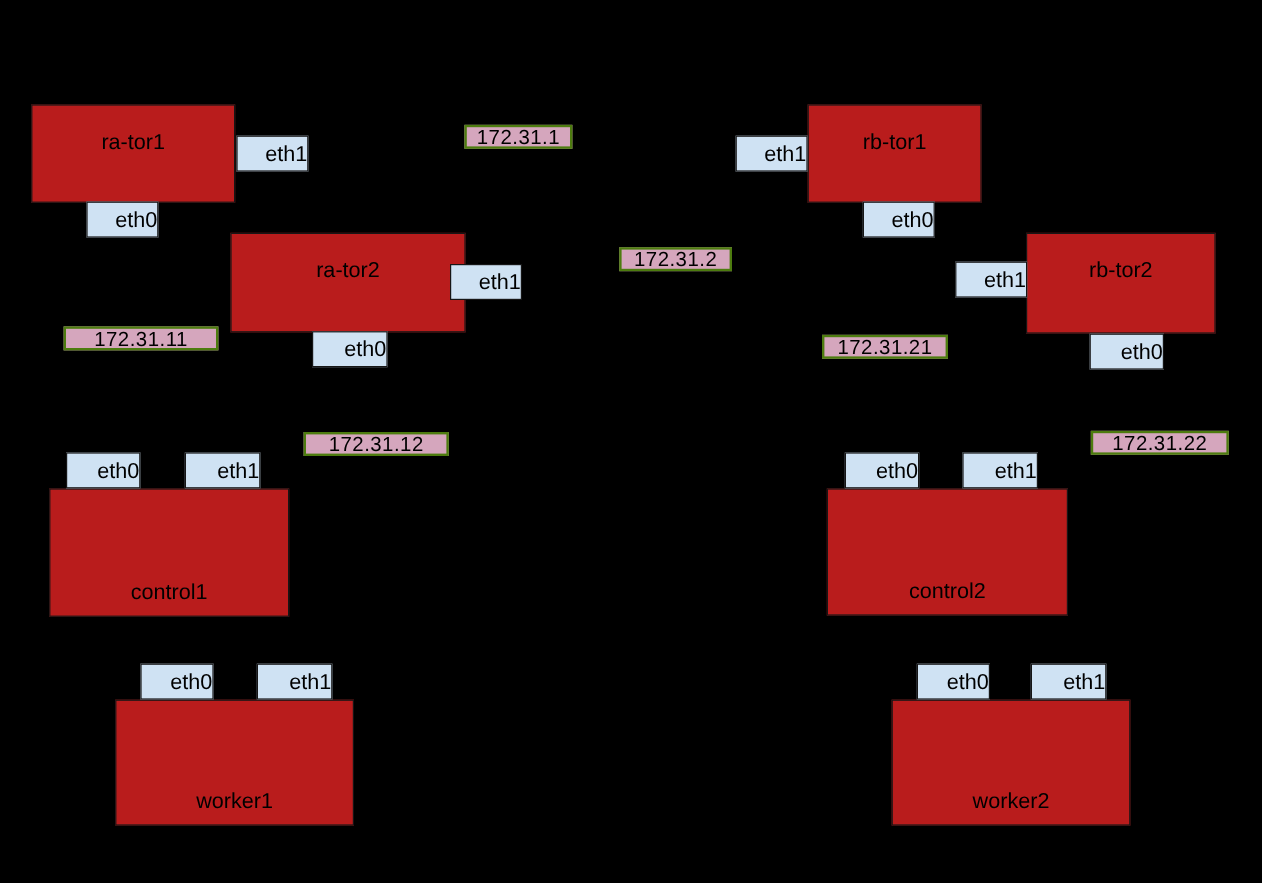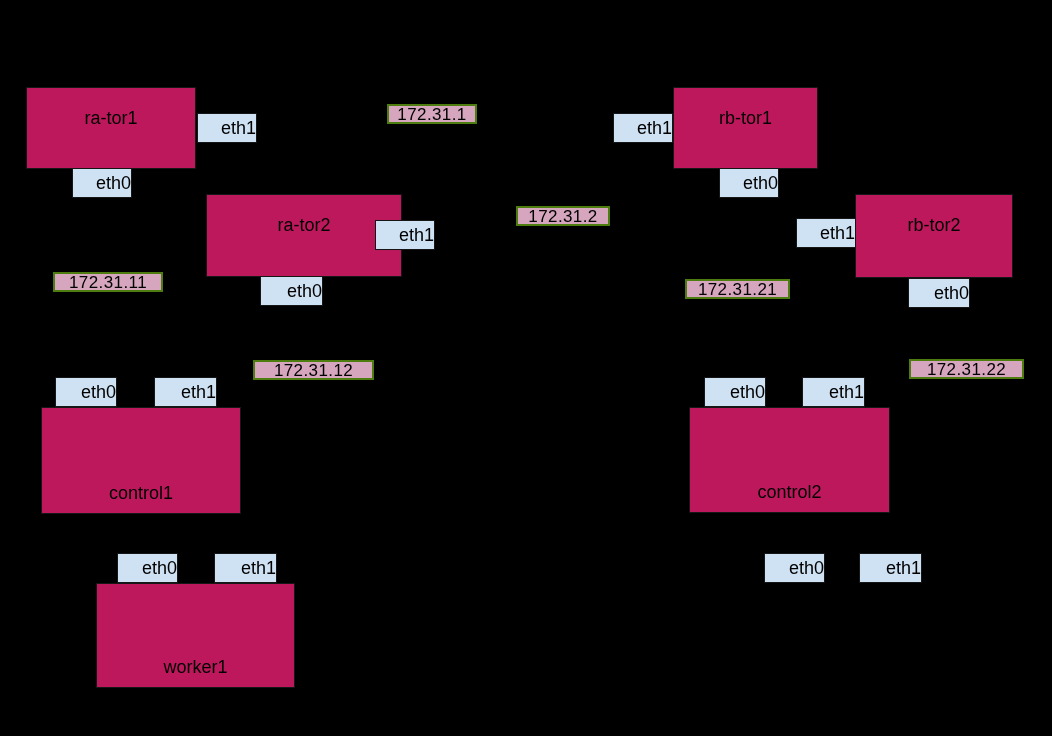--- a/index.html
+++ b/index.html
@@ -9,21 +9,21 @@
     height: 736px;
     position: relative;
     background: #000000;
     overflow: hidden;
     font-family: "Liberation Sans", sans-serif;
     color: #000000;
   }
   .canvas { position: absolute; inset: 0; }
   .node {
     position: absolute;
-    background: #be185d;
+    background: #b91c1c;
     border: 1.5px solid #161616;
   }
   .node-label {
     position: absolute;
     left: 0; right: 0;
     text-align: center;
     font-size: 18px;
     line-height: 1;
     white-space: nowrap;
   }
@@ -65,21 +65,21 @@
   <div class="node tor" style="left:26px;top:87px;width:170px;height:82px">
     <span class="node-label">ra-tor1</span>
   </div>
   <div class="port" style="left:197px;top:113px">
     <span>eth1</span>
   </div>
   <div class="port" style="left:72px;top:168px">
     <span>eth0</span>
   </div>
 
-  <div class="node tor" style="left:206px;top:194px;width:196px;height:83px">
+  <div class="node tor" style="left:192px;top:194px;width:196px;height:83px">
     <span class="node-label">ra-tor2</span>
   </div>
   <div class="port" style="left:375px;top:220px">
     <span>eth1</span>
   </div>
   <div class="port" style="left:260px;top:276px;width:63px">
     <span>eth0</span>
   </div>
 
   <div class="node tor" style="left:673px;top:87px;width:145px;height:82px">
@@ -125,34 +125,37 @@
   <div class="node host" style="left:689px;top:407px;width:201px;height:106px">
     <span class="node-label">control2</span>
   </div>
   <div class="port" style="left:704px;top:377px;width:62px">
     <span>eth0</span>
   </div>
   <div class="port" style="left:802px;top:377px;width:63px">
     <span>eth1</span>
   </div>
 
+  <div class="node host" style="left:743px;top:583px;width:199px;height:105px">
+    <span class="node-label">worker2</span>
+  </div>
   <div class="port" style="left:764px;top:553px;width:61px">
     <span>eth0</span>
   </div>
   <div class="port" style="left:859px;top:553px;width:63px">
     <span>eth1</span>
   </div>
 
   <div class="ip" style="left:387px;top:104px;width:90px">
     <span>172.31.1</span>
   </div>
   <div class="ip" style="left:516px;top:206px;width:94px">
     <span>172.31.2</span>
   </div>
-  <div class="ip" style="left:53px;top:272px;width:110px">
+  <div class="ip" style="left:53px;top:272px;width:129px">
     <span>172.31.11</span>
   </div>
   <div class="ip" style="left:253px;top:360px;width:121px">
     <span>172.31.12</span>
   </div>
   <div class="ip" style="left:685px;top:279px;width:105px">
     <span>172.31.21</span>
   </div>
   <div class="ip" style="left:909px;top:359px;width:115px">
     <span>172.31.22</span>

